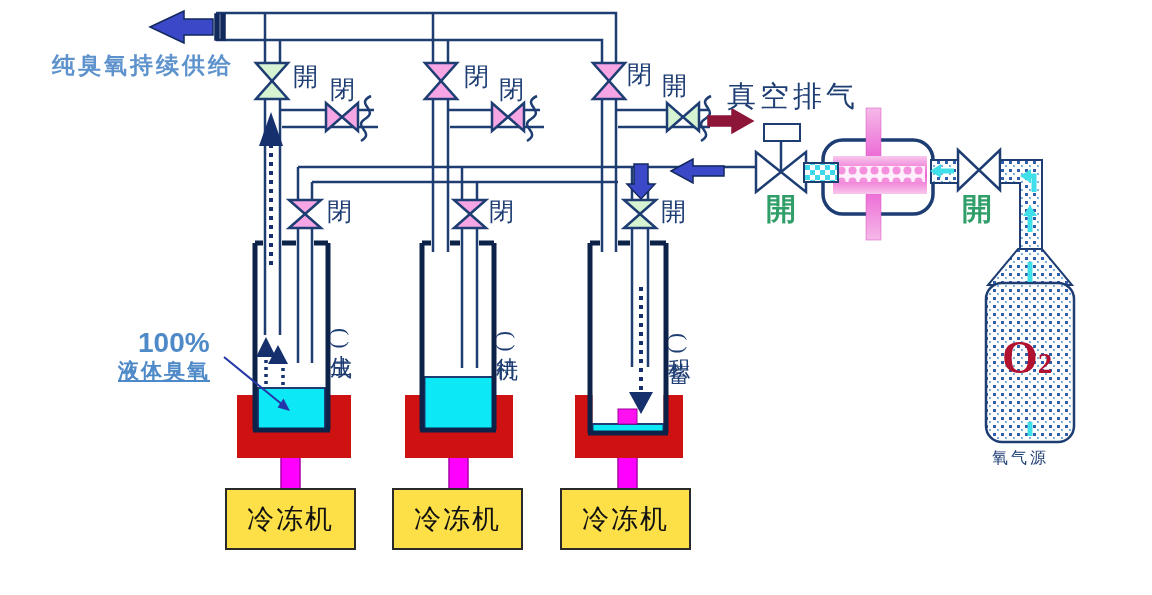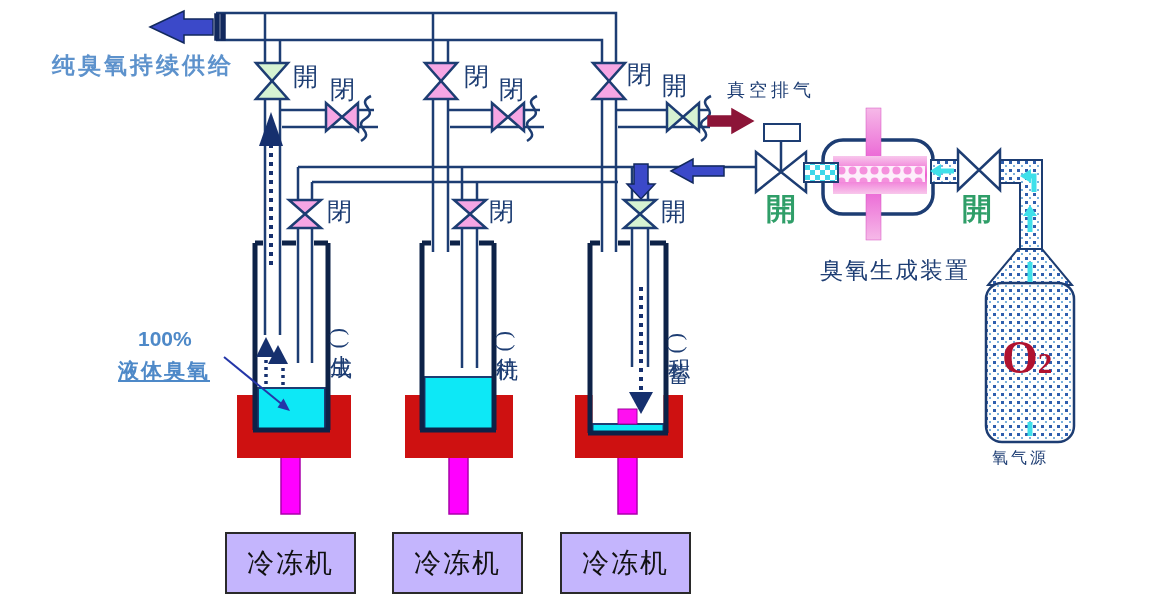--- a/index.html
+++ b/index.html
@@ -1,33 +1,33 @@
 <!DOCTYPE html>
 <html><head>
 <meta charset="utf-8">
 <style>
   html,body{margin:0;padding:0;background:#fff;}
   .stage{position:relative;width:1152px;height:595px;background:#ffffff;overflow:hidden;
          font-family:"Liberation Serif","DejaVu Serif",serif;padding-left:13px;}
   .stage svg{position:absolute;left:0;top:0;}
   .lbl{position:absolute;white-space:nowrap;color:#1d3d73;line-height:1.05;}
   .lbl-supply{left:52px;top:54px;font-size:23px;letter-spacing:3px;color:#5d92cc;font-weight:600;}
-  .lbl-vacuum{left:727px;top:81px;font-size:18px;letter-spacing:4px;}
+  .lbl-vacuum{left:727px;top:81px;font-size:29px;letter-spacing:4px;}
   .lbl-generator{left:820px;top:259px;font-size:23px;letter-spacing:2px;}
   .lbl-oxysrc{left:992px;top:450px;font-size:16px;letter-spacing:3px;}
-  .lbl-percent{left:138px;top:328px;font-size:21px;font-weight:bold;color:#4e89c8;
+  .lbl-percent{left:138px;top:328px;font-size:28px;font-weight:bold;color:#4e89c8;
                font-family:"Liberation Sans","DejaVu Sans",sans-serif;}
   .lbl-liquid{left:118px;top:360px;font-size:21px;letter-spacing:2px;color:#4e89c8;font-weight:600;text-decoration:underline;}
   .valve-lbl{font-size:25px;}
   .valve-lbl-green{color:#2f9e68;font-size:30px;font-weight:bold;}
   .state-lbl{writing-mode:vertical-rl;font-size:22px;letter-spacing:2px;height:100px;text-align:center;}
   .o2{left:1002px;top:334px;color:#b0122f;font-weight:bold;}
   .o2 .big{font-size:46px;}
   .o2 .sub{font-size:29px;}
-  .chiller{position:absolute;top:532px;width:127px;height:58px;background:#c4b5fd;
+  .chiller{position:absolute;top:488px;width:127px;height:58px;background:#fde047;
            border:2.5px solid #2a2a2a;display:flex;align-items:center;justify-content:center;
            font-size:27px;color:#111;letter-spacing:2px;}
 </style>
 </head>
 <body>
 
 <div class="stage">
 
 <svg width="1152" height="595" viewBox="0 0 1152 595">
   <defs>
@@ -209,21 +209,20 @@
   </g>
 
   <g>
     <line x1="224" y1="357" x2="284" y2="406" stroke="#2436a8" stroke-width="2"></line>
     <polygon points="290,411 283.5,398.5 277.5,407.5" fill="#2436a8"></polygon>
   </g>
 </svg>
 
 <div class="lbl lbl-supply">纯臭氧持续供给</div>
 <div class="lbl lbl-vacuum">真空排气</div>
-<div class="lbl lbl-generator">臭氧生成装置</div>
 <div class="lbl lbl-oxysrc">氧气源</div>
 <div class="lbl lbl-percent">100%</div>
 <div class="lbl lbl-liquid">液体臭氧</div>
 
 <div class="lbl o2">
   <span class="big">O</span><span class="sub">2</span>
 </div>
 
 <div class="lbl valve-lbl" style="left:293px;top:64px">開</div>
 <div class="lbl valve-lbl" style="left:330px;top:77px">閉</div>

